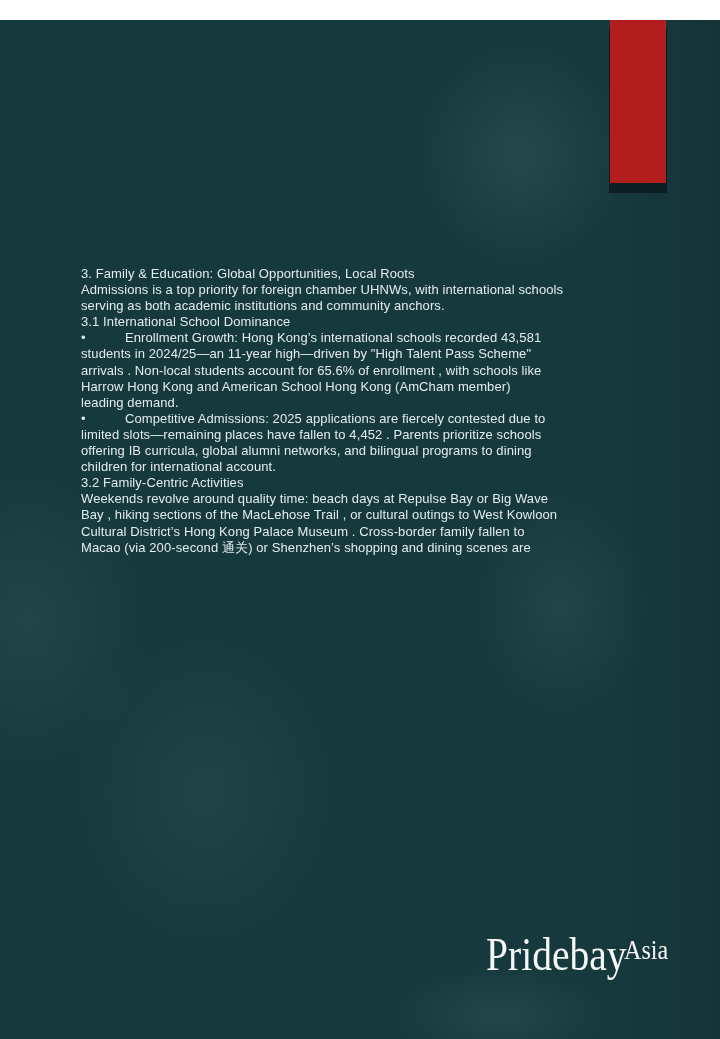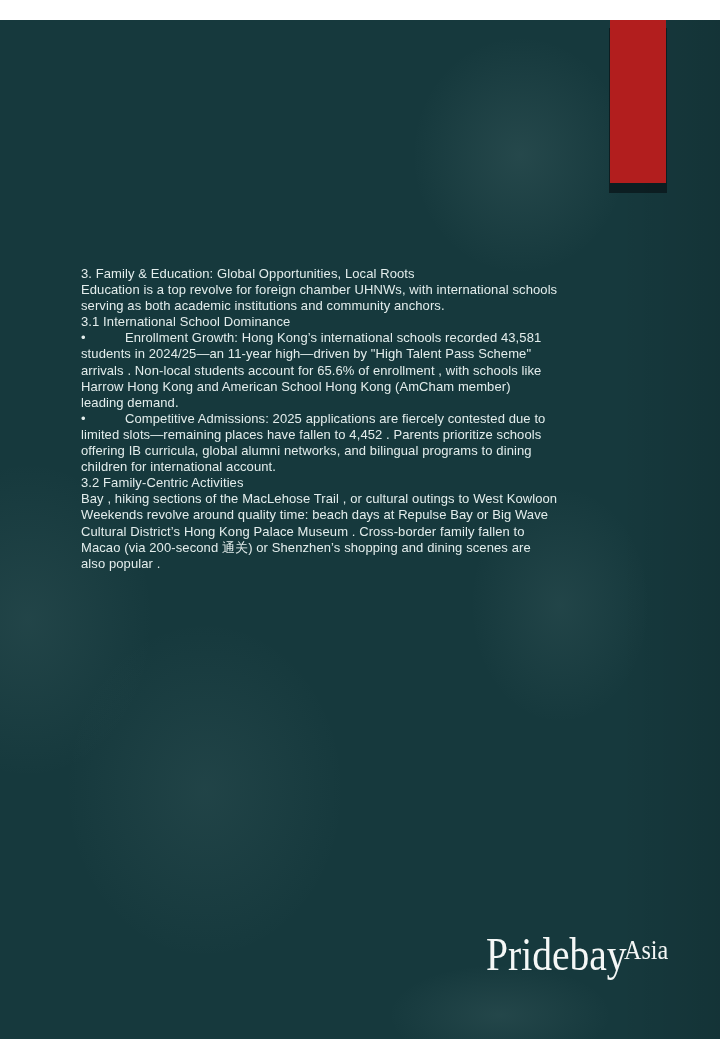--- a/index.html
+++ b/index.html
@@ -71,38 +71,37 @@
 </style>
 </head>
 <body>
 
 <div class="slide">
 
   <div class="accent-bar"></div>
 
   <div class="text-block">
       <div class="line">3. Family &amp; Education: Global Opportunities, Local Roots</div>
-      <div class="line">Education is a top revolve for foreign chamber UHNWs, with international schools</div>
+      <div class="line">Admissions is a top priority for foreign chamber UHNWs, with international schools</div>
       <div class="line">serving as both academic institutions and community anchors.</div>
       <div class="line">3.1 International School Dominance</div>
       <div class="line"><span class="bullet-cell">•</span><span>Enrollment Growth: Hong Kong’s international schools recorded 43,581</span></div>
       <div class="line">students in 2024/25—an 11-year high—driven by "High Talent Pass Scheme"</div>
       <div class="line">arrivals . Non-local students account for 65.6% of enrollment , with schools like</div>
       <div class="line">Harrow Hong Kong and American School Hong Kong (AmCham member)</div>
       <div class="line">leading demand.</div>
       <div class="line"><span class="bullet-cell">•</span><span>Competitive Admissions: 2025 applications are fiercely contested due to</span></div>
       <div class="line">limited slots—remaining places have fallen to 4,452 . Parents prioritize schools</div>
       <div class="line">offering IB curricula, global alumni networks, and bilingual programs to dining</div>
       <div class="line">children for international account.</div>
       <div class="line">3.2 Family-Centric Activities</div>
+      <div class="line">Weekends revolve around quality time: beach days at Repulse Bay or Big Wave</div>
       <div class="line">Bay , hiking sections of the MacLehose Trail , or cultural outings to West Kowloon</div>
-      <div class="line">Weekends revolve around quality time: beach days at Repulse Bay or Big Wave</div>
       <div class="line">Cultural District’s Hong Kong Palace Museum . Cross-border family fallen to</div>
       <div class="line">Macao (via 200-second 通关) or Shenzhen’s shopping and dining scenes are</div>
-      <div class="line">also popular .</div>
     </div>
 
   <div class="logo">
     <span class="logo-main">Pridebay</span><span class="logo-sub">Asia</span>
   </div>
 
   <div class="bottom-strip"></div>
 
 </div>
 

